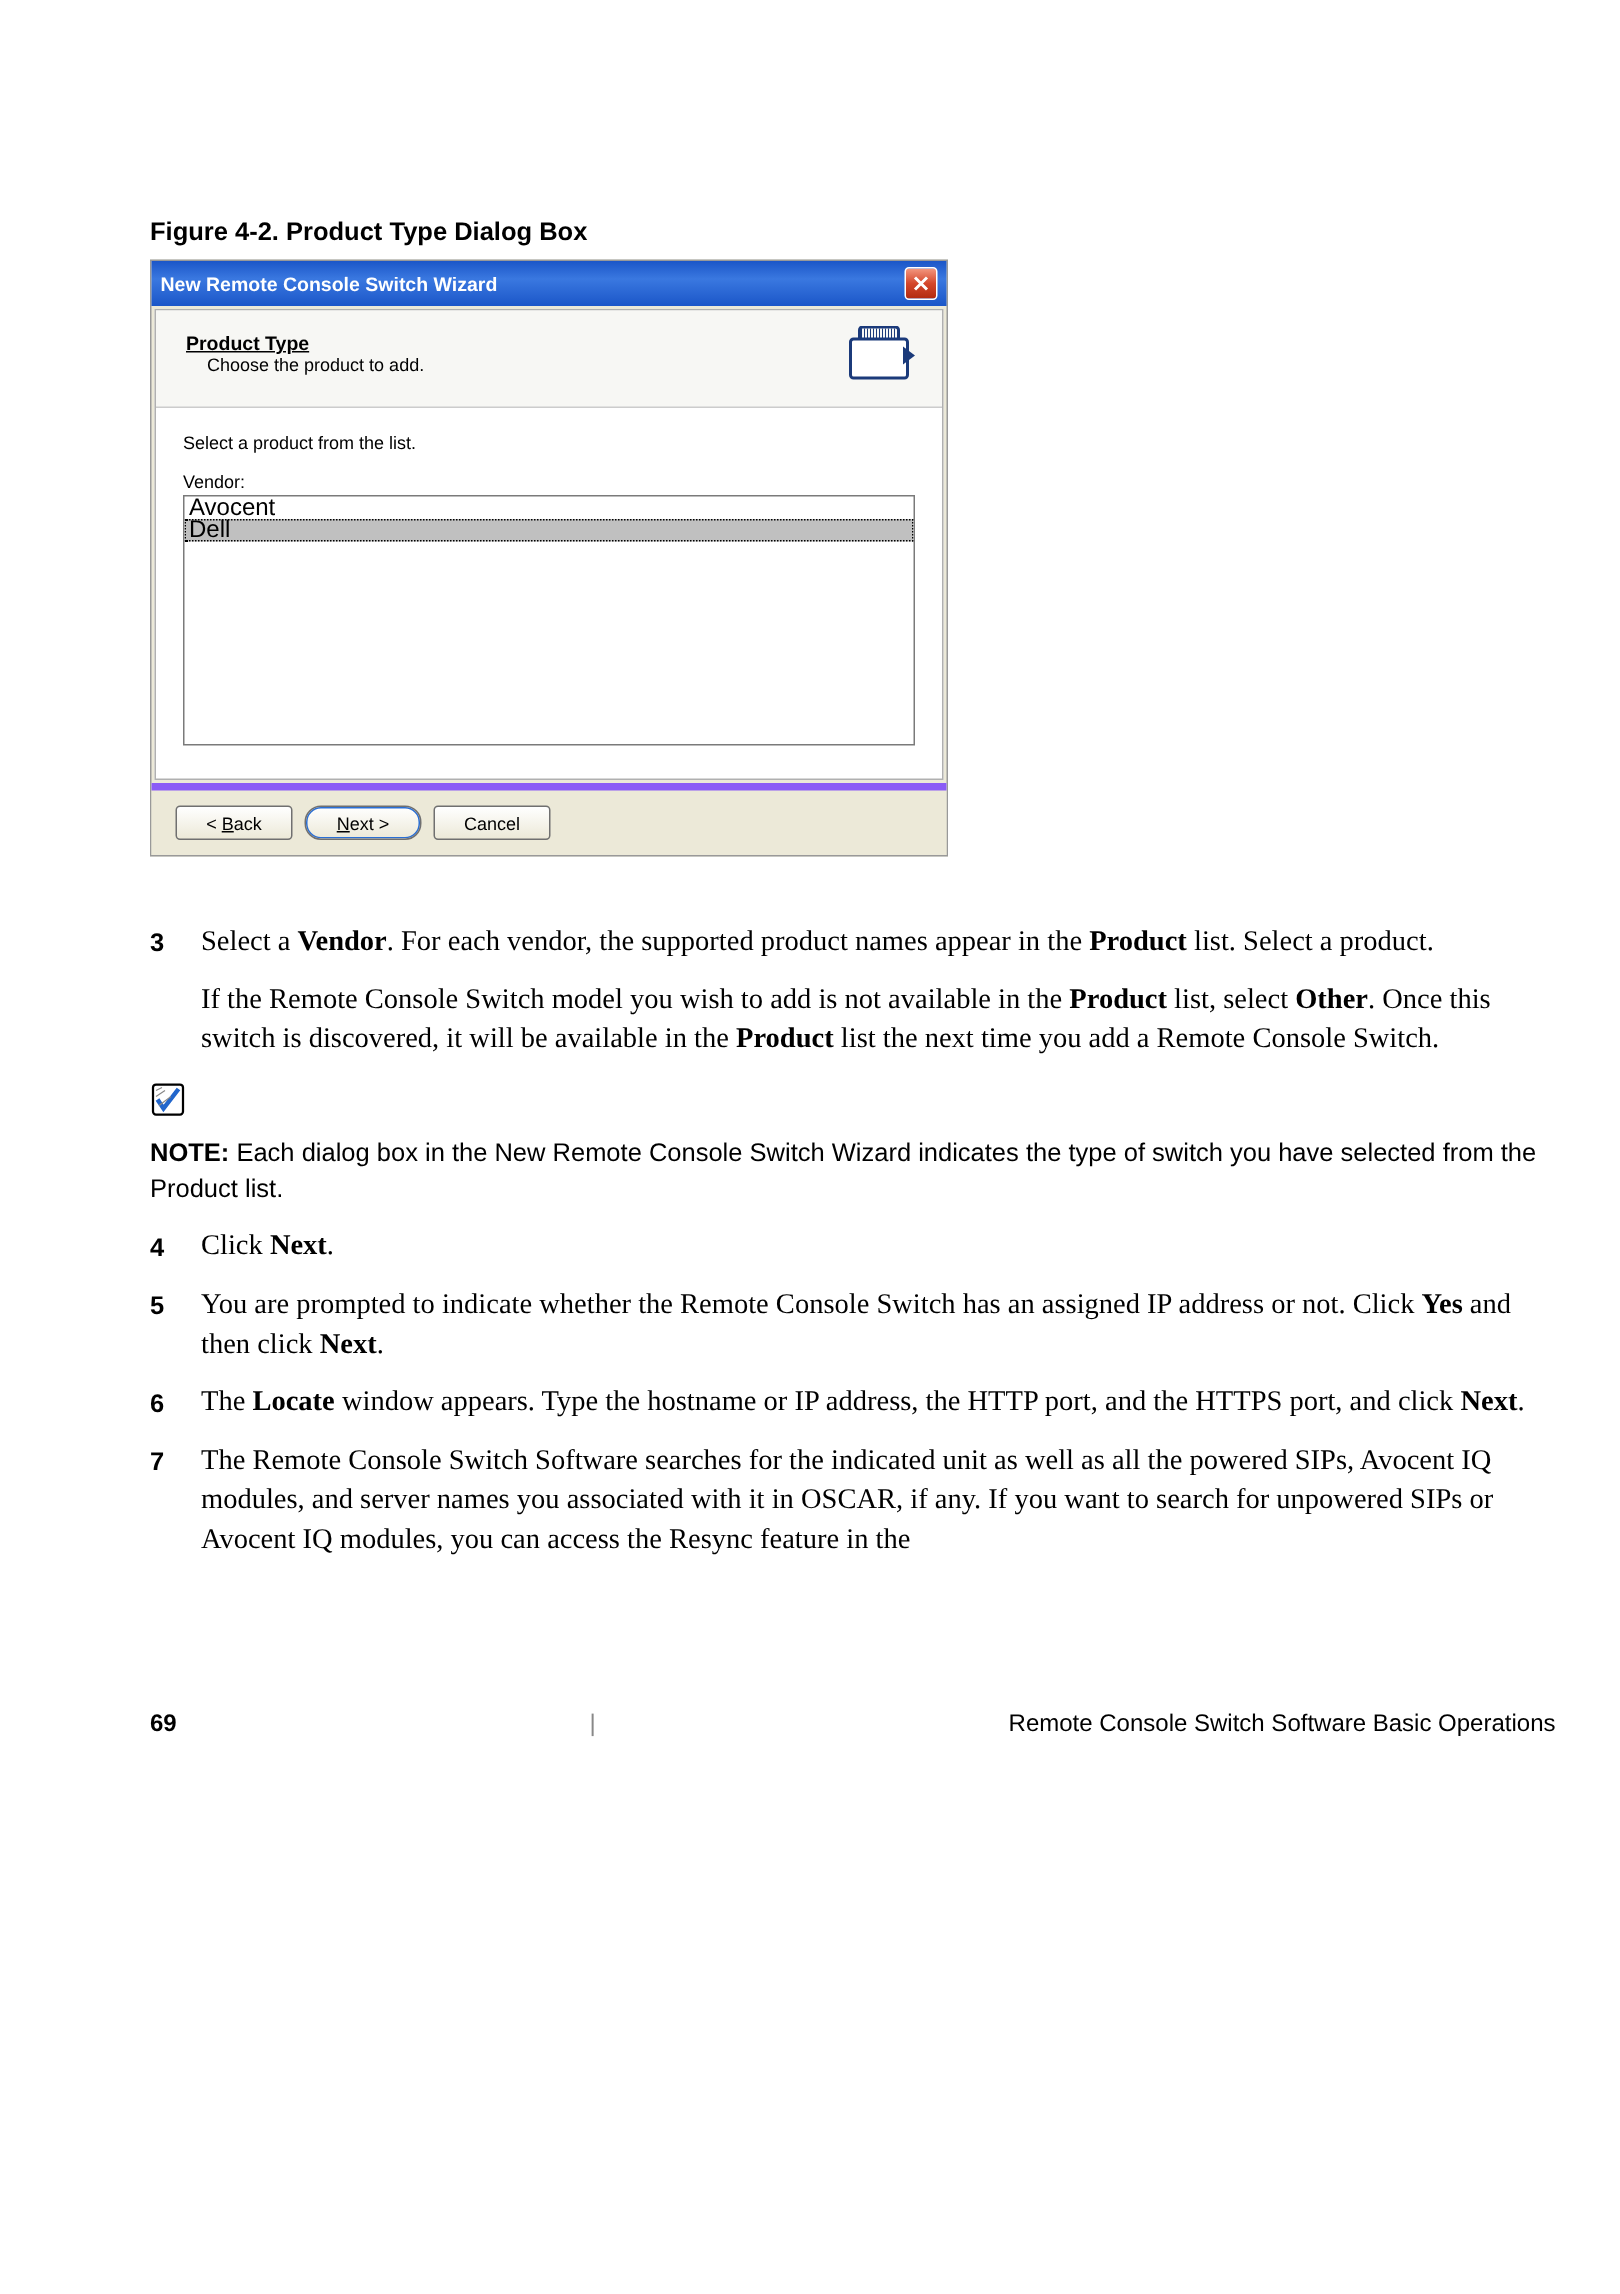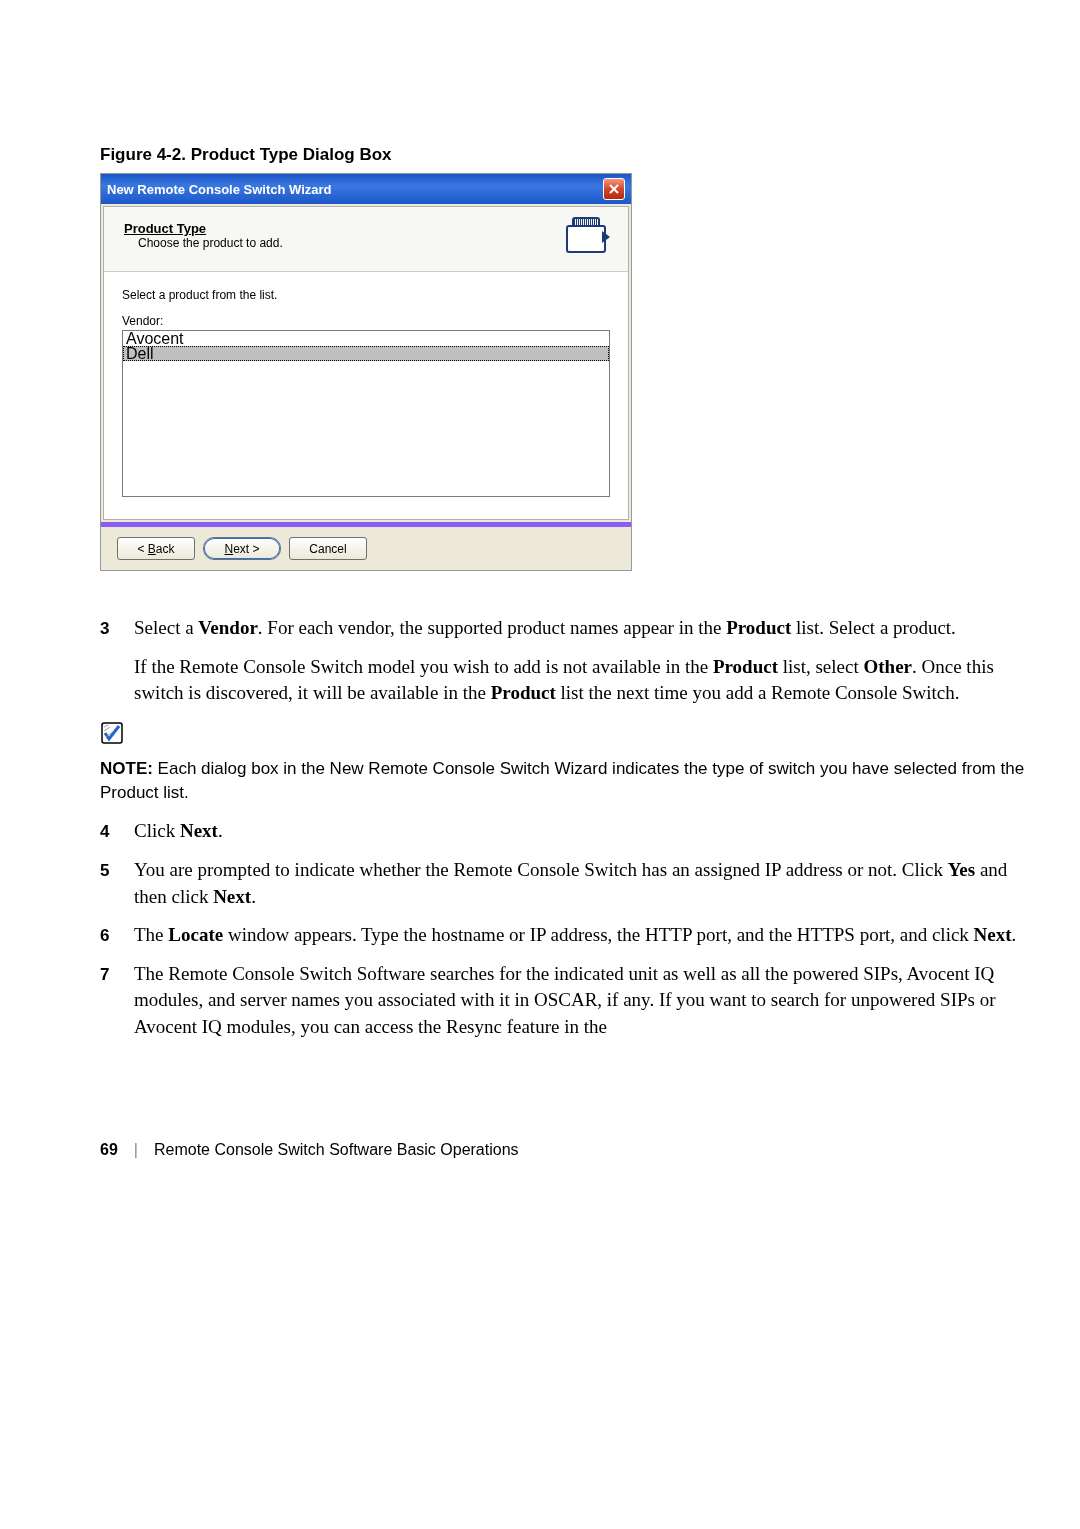--- a/index.html
+++ b/index.html
@@ -184,20 +184,21 @@
     margin-top:2px;
   }
 
   .footer {
     margin-top: 100px;
     font-family: Arial, Helvetica, sans-serif;
     font-size: 16px;
     display: flex;
     align-items: center;
     gap: 16px;
+    justify-content: space-between;
   }
   .footer .pg { font-weight: bold; }
   .footer .sep { color:#888; }
 </style>
 </head>
 <body>
 
 <div class="page">
 
   <div class="figure-caption">Figure 4-2.    Product Type Dialog Box</div>

